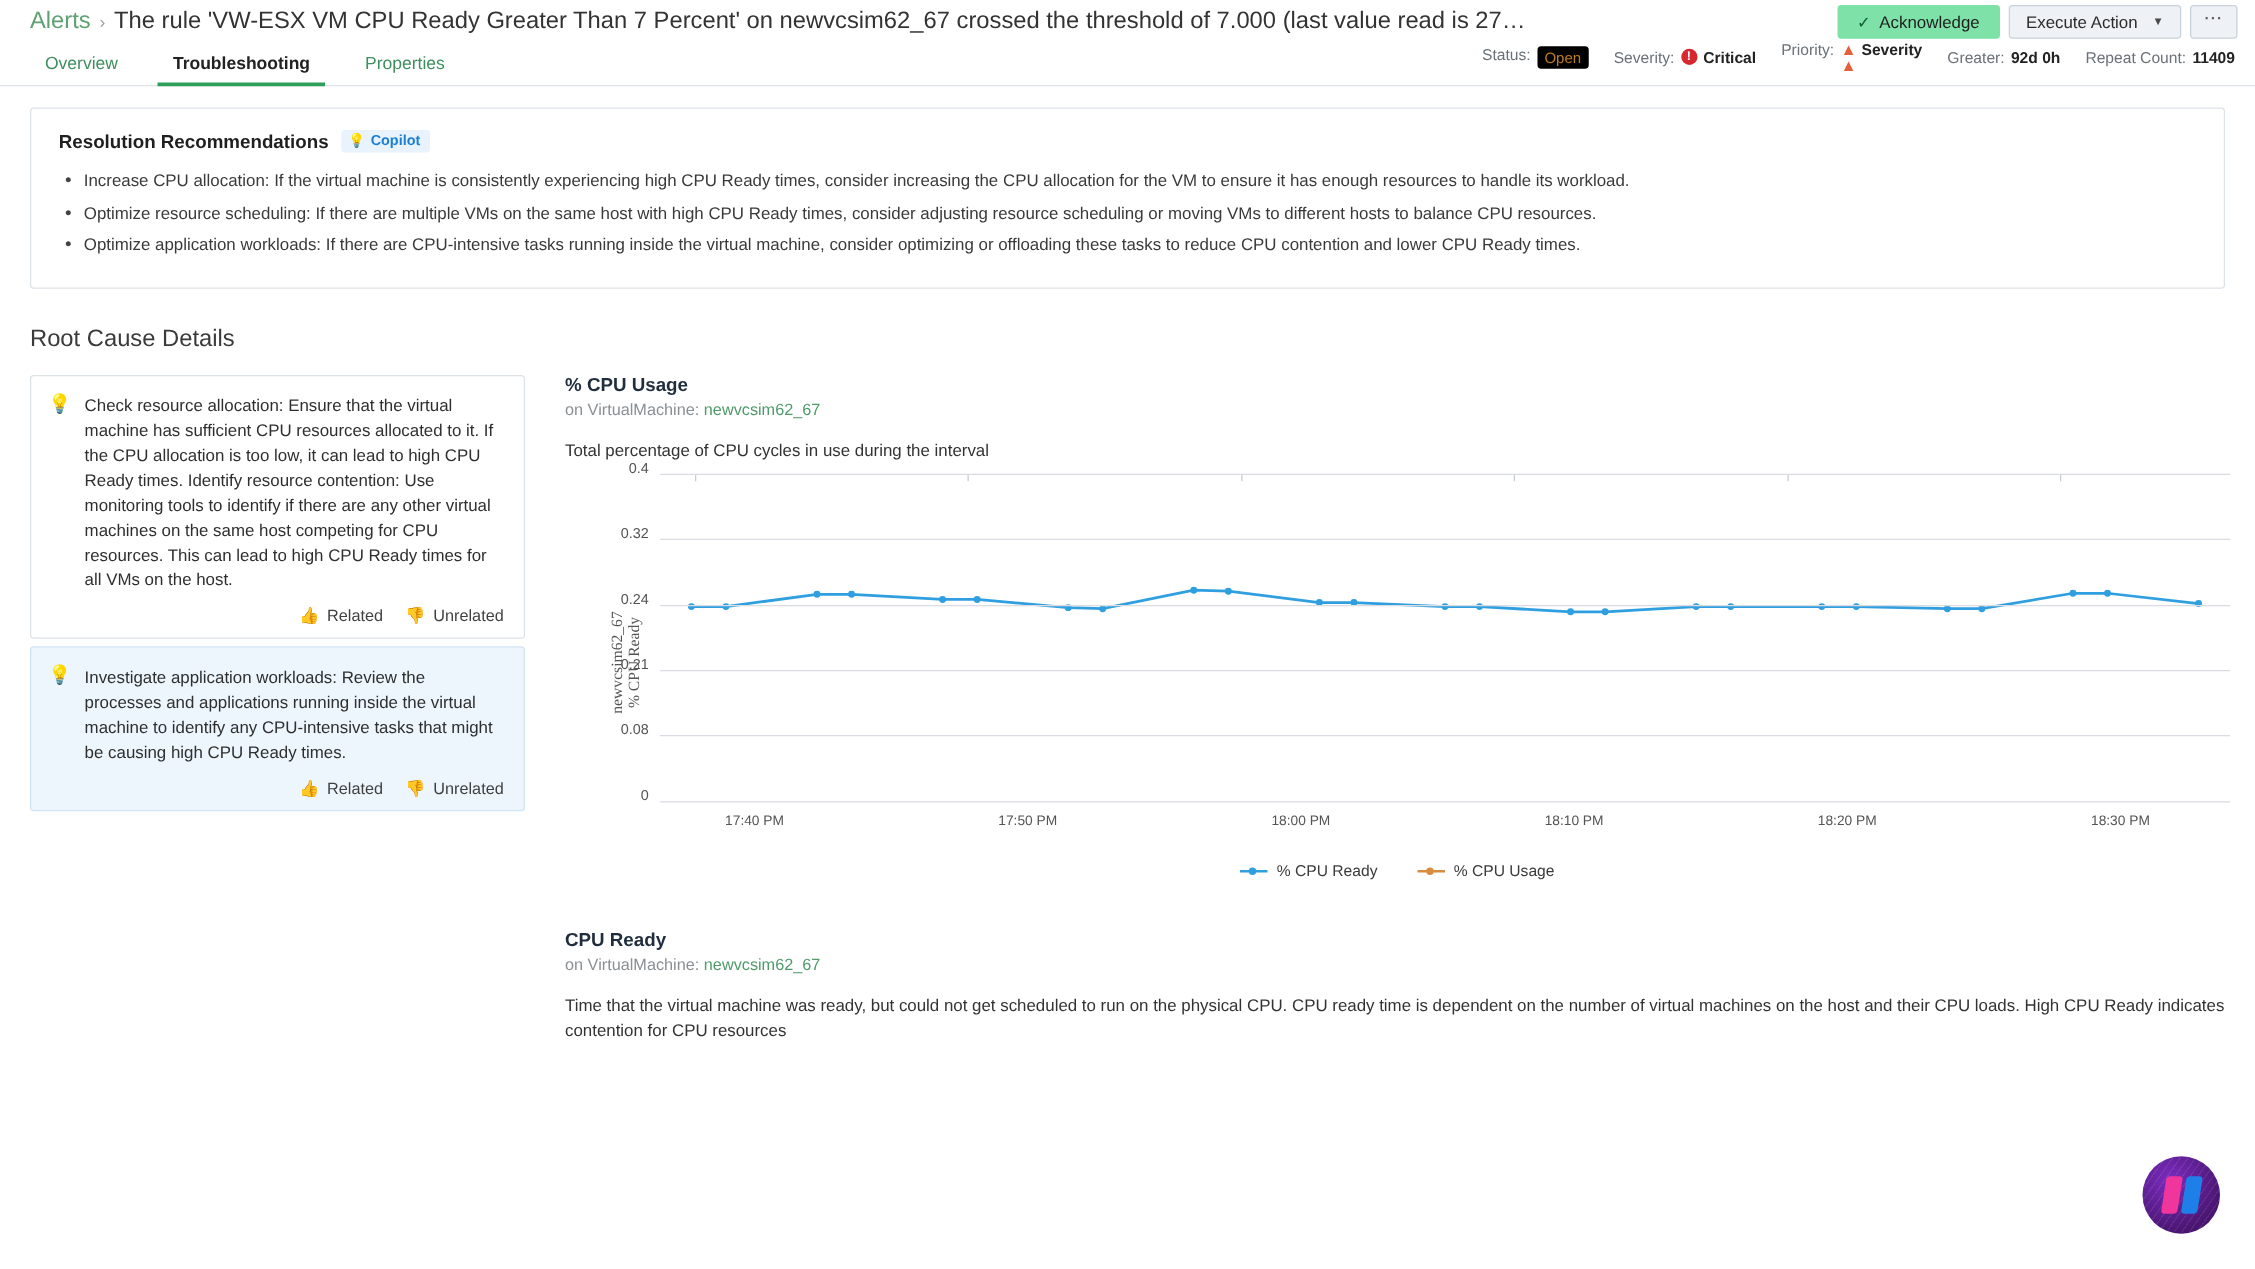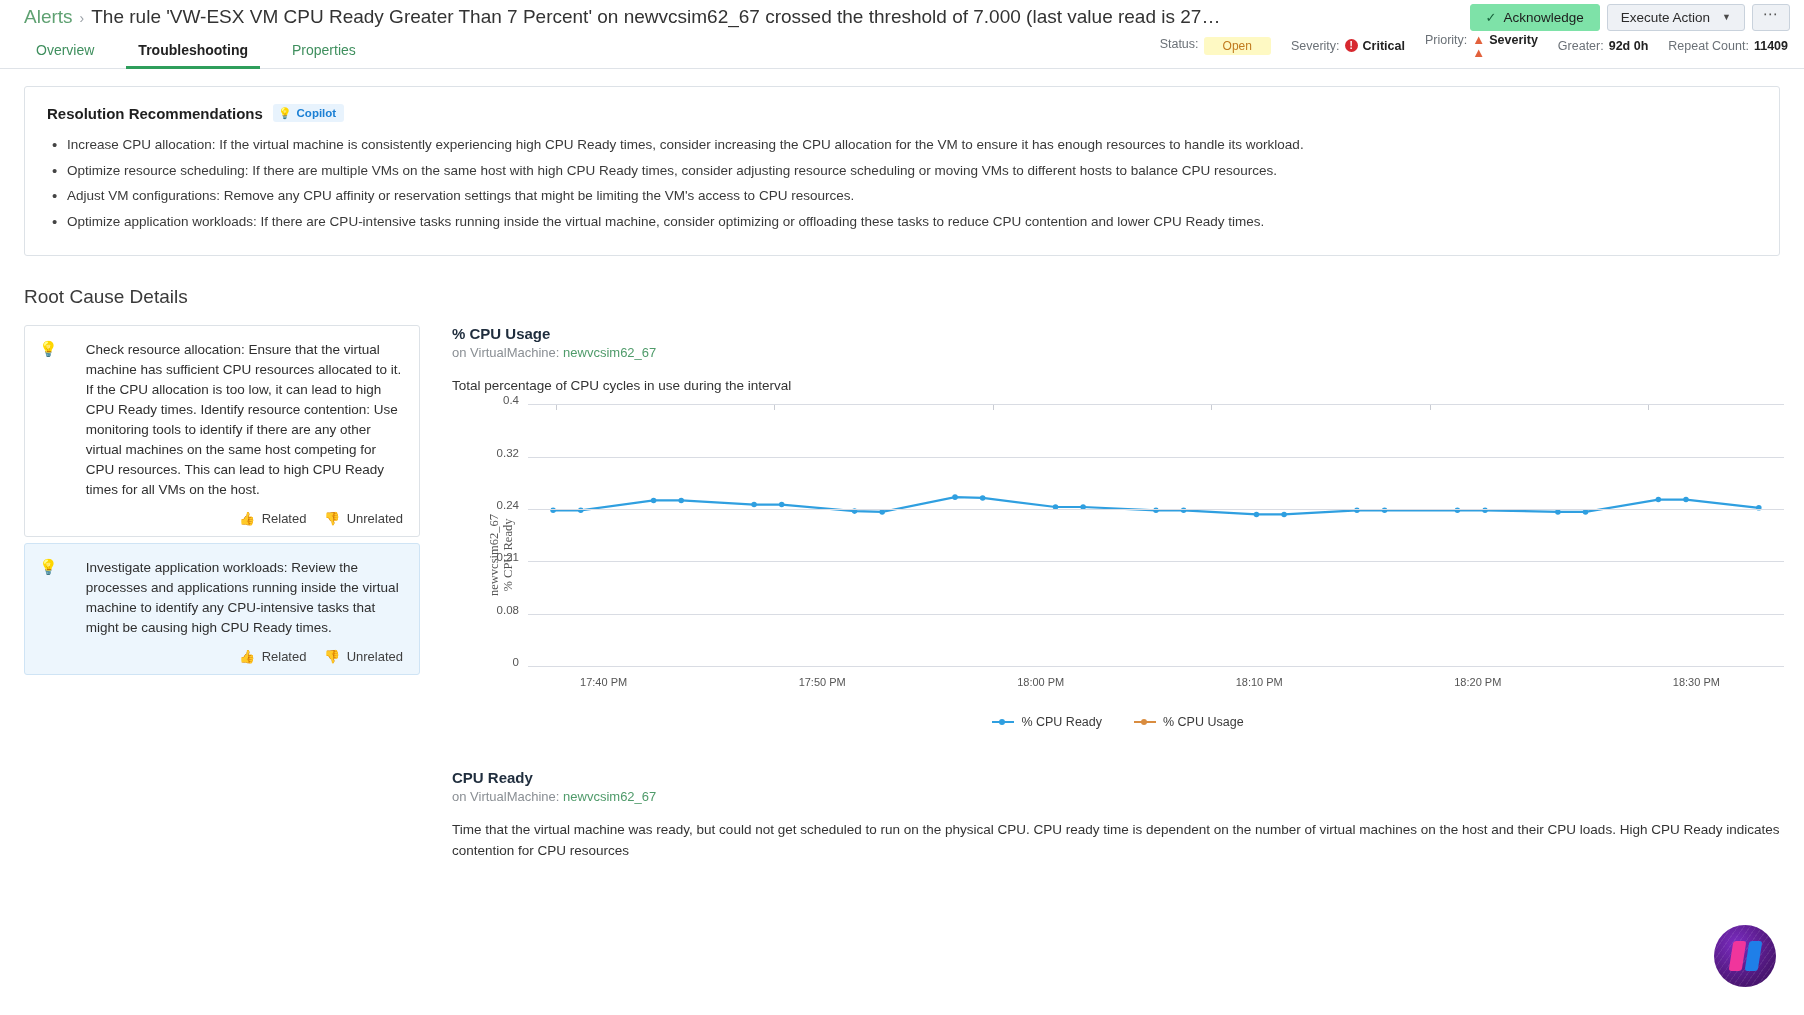--- a/index.html
+++ b/index.html
@@ -61,22 +61,22 @@
   }
   .tab.active { color: #222; font-weight: bold; }
   .tab.active::after {
     content: ""; position: absolute; left: 0; right: 0; bottom: -1px;
     height: 3px; background: #2e9e5b;
   }
   .meta { margin-left: auto; display: flex; align-items: center; gap: 20px; padding-bottom: 9px; }
   .meta-item { font-size: 12.5px; color: #6b7177; white-space: nowrap; display: flex; align-items: flex-start; gap: 5px; }
   .meta-item b { color: #222; font-weight: bold; }
   .pill-open {
-    background: #fef9c3; color: #c07a1e; font-size: 12px;
-    padding: 2px 19px; border-radius: 3px;
+    background: #000000; color: #c07a1e; font-size: 12px;
+    padding: 2px 6px; border-radius: 3px;
   }
   .crit-ico {
     width: 13px; height: 13px; border-radius: 50%; background: #d7282f;
     color: #fff; font-size: 10px; font-weight: bold; line-height: 13px;
     text-align: center; display: inline-block;
   }
   .prio-ico { color: #e2613c; font-size: 13px; line-height: 1; letter-spacing: -1px; }
 
   
   .reco-card {
@@ -106,21 +106,21 @@
 
   .content { display: flex; margin-top: 17px; }
   .left-col { width: 420px; padding-left: 24px; flex-shrink: 0; }
 
   .rc-card {
     border: 1px solid #dde2e7; border-radius: 3px; padding: 14px 16px 10px 14px;
     display: flex; gap: 10px; margin-bottom: 6px; background: #fff;
   }
   .rc-card.highlight { background: #edf6fd; border-color: #cfe4f5; }
   .rc-bulb { color: #2f97e0; font-size: 15px; line-height: 1.2; flex-shrink: 0; }
-  .rc-body { flex: 1; margin-left: 18px; }
+  .rc-body { flex: 1; }
   .rc-text { font-size: 13.5px; color: #2f2f2f; line-height: 1.48; }
   .rc-actions { display: flex; justify-content: flex-end; gap: 18px; margin-top: 11px; }
   .rc-act { display: flex; align-items: center; gap: 6px; font-size: 13px; color: #3f3f3f; cursor: pointer; }
   .thumb { font-size: 13px; color: #9aa6b4; }
 
   
   .right-col { flex: 1; padding-left: 32px; padding-right: 20px; min-width: 0; }
   .chart-title { font-size: 15px; font-weight: bold; color: #1f2d3d; }
   .chart-sub { font-size: 13px; color: #8a8f94; margin-top: 3px; }
   .chart-sub .host { color: #4f9b6a; }
@@ -237,21 +237,20 @@
   <div class="reco-head">
     <div class="reco-title">Resolution Recommendations</div>
     <div class="copilot-badge">
       <span class="bulb">💡</span>
       <span>Copilot</span>
     </div>
   </div>
   <ul class="reco-list">
     <li>Increase CPU allocation: If the virtual machine is consistently experiencing high CPU Ready times, consider increasing the CPU allocation for the VM to ensure it has enough resources to handle its workload.</li>
     <li>Optimize resource scheduling: If there are multiple VMs on the same host with high CPU Ready times, consider adjusting resource scheduling or moving VMs to different hosts to balance CPU resources.</li>
-    <li>Adjust VM configurations: Remove any CPU affinity or reservation settings that might be limiting the VM's access to CPU resources.</li>
     <li>Optimize application workloads: If there are CPU-intensive tasks running inside the virtual machine, consider optimizing or offloading these tasks to reduce CPU contention and lower CPU Ready times.</li>
   </ul>
 </div>
 
 <h2 class="rcd-title">Root Cause Details</h2>
 
 <div class="content">
 
   <div class="left-col">
 

